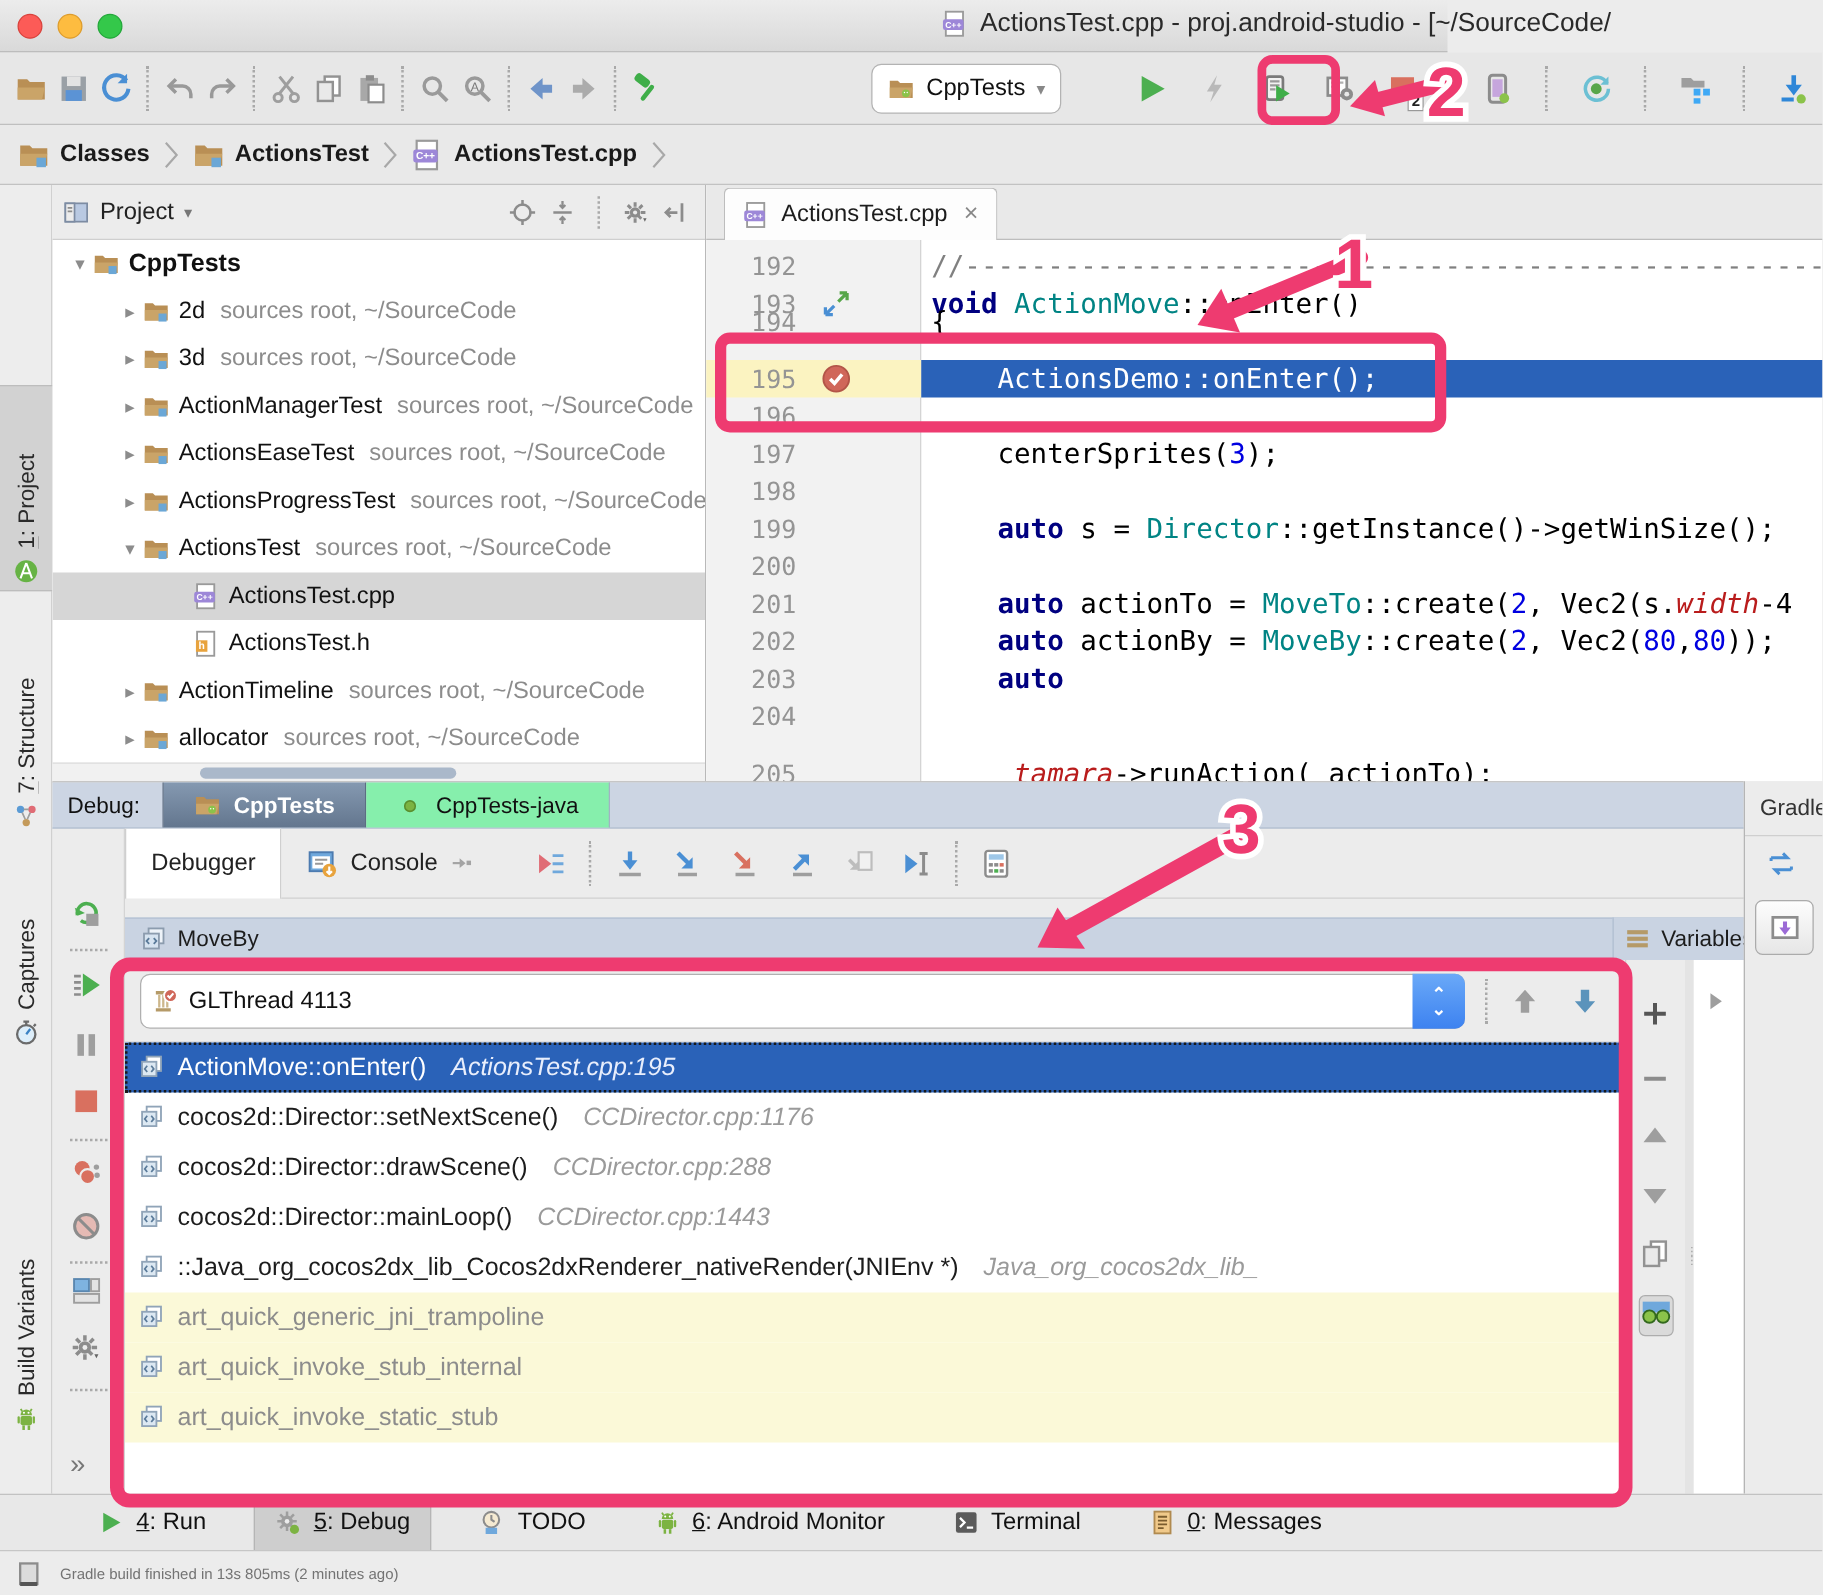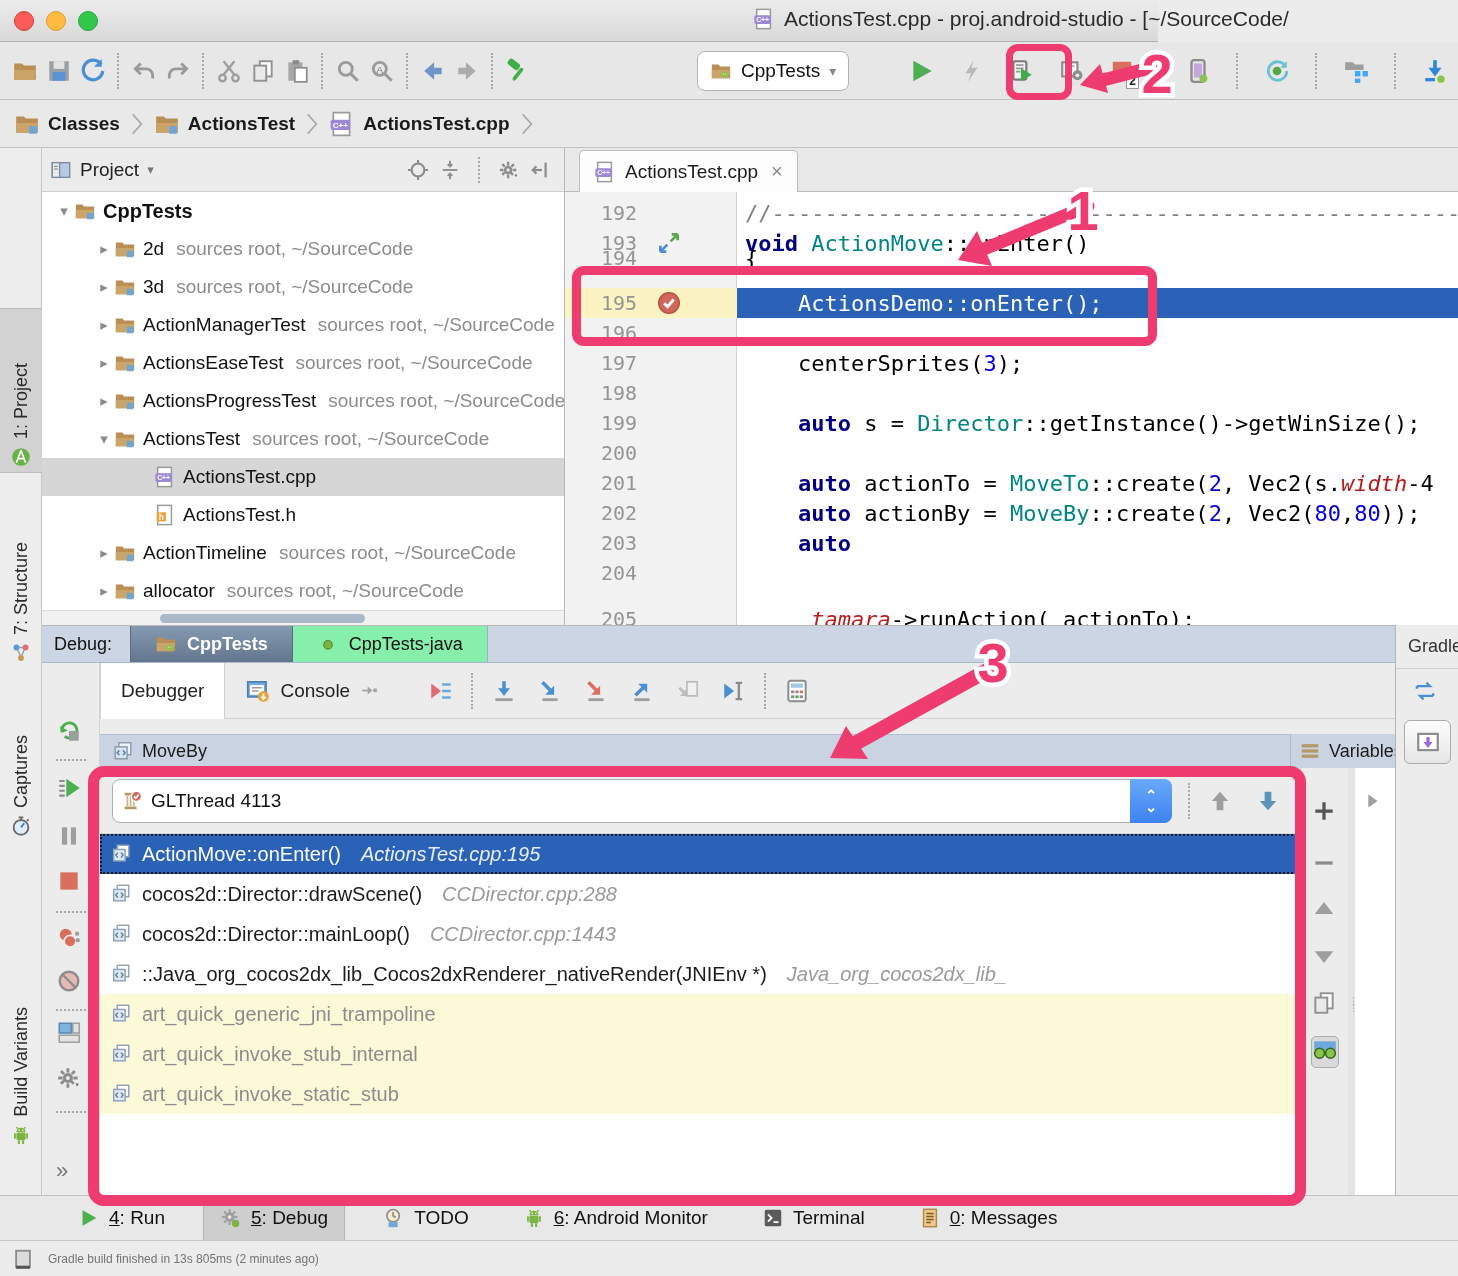--- a/index.html
+++ b/index.html
@@ -1022,20 +1022,31 @@
           <span class="loc">ActionsTest.cpp:195</span>
         </div>
         <div class="frow ">
           <span class="icn sm">
             <svg viewBox="0 0 24 24" fill="none">
               <rect x="8" y="2.5" width="12.5" height="12.5" fill="#fff" stroke="#90a4b8" stroke-width="1.6"></rect>
               <rect x="4" y="7" width="12.5" height="12.5" fill="#dce8f2" stroke="#90a4b8" stroke-width="1.6"></rect>
               <path d="M8.5 10.5l-2.2 2.7 2.2 2.7M12 10.5l2.2 2.7-2.2 2.7" stroke="#5b7b9a" stroke-width="1.5"></path>
             </svg>
           </span>
+          <span class="flab">cocos2d::Director::setNextScene()</span>
+          <span class="loc">CCDirector.cpp:1176</span>
+        </div>
+        <div class="frow ">
+          <span class="icn sm">
+            <svg viewBox="0 0 24 24" fill="none">
+              <rect x="8" y="2.5" width="12.5" height="12.5" fill="#fff" stroke="#90a4b8" stroke-width="1.6"></rect>
+              <rect x="4" y="7" width="12.5" height="12.5" fill="#dce8f2" stroke="#90a4b8" stroke-width="1.6"></rect>
+              <path d="M8.5 10.5l-2.2 2.7 2.2 2.7M12 10.5l2.2 2.7-2.2 2.7" stroke="#5b7b9a" stroke-width="1.5"></path>
+            </svg>
+          </span>
           <span class="flab">cocos2d::Director::drawScene()</span>
           <span class="loc">CCDirector.cpp:288</span>
         </div>
         <div class="frow ">
           <span class="icn sm">
             <svg viewBox="0 0 24 24" fill="none">
               <rect x="8" y="2.5" width="12.5" height="12.5" fill="#fff" stroke="#90a4b8" stroke-width="1.6"></rect>
               <rect x="4" y="7" width="12.5" height="12.5" fill="#dce8f2" stroke="#90a4b8" stroke-width="1.6"></rect>
               <path d="M8.5 10.5l-2.2 2.7 2.2 2.7M12 10.5l2.2 2.7-2.2 2.7" stroke="#5b7b9a" stroke-width="1.5"></path>
             </svg>

